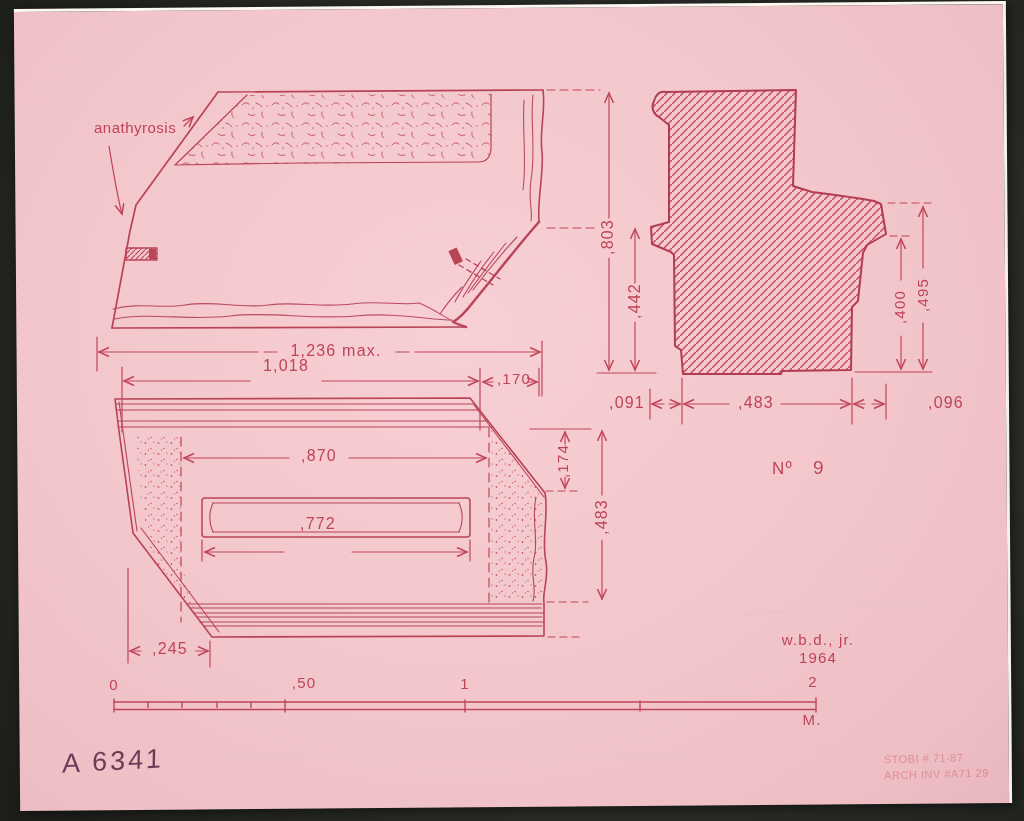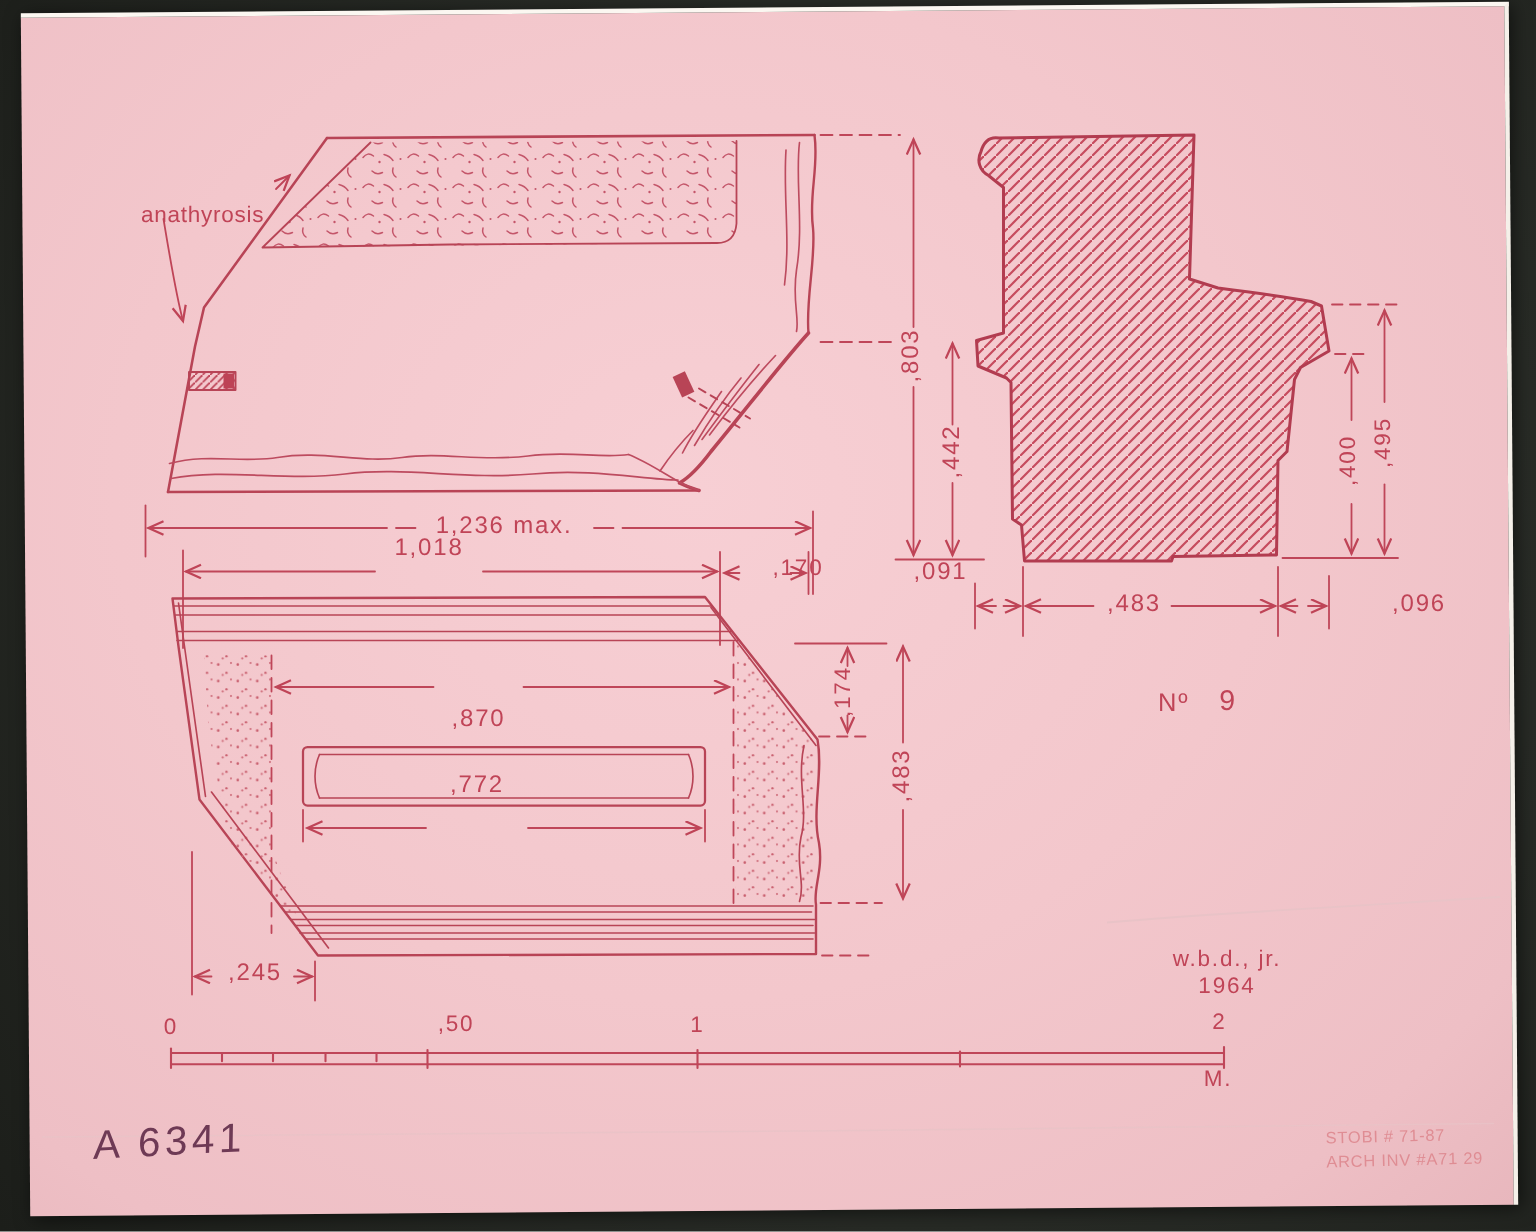--- a/index.html
+++ b/index.html
@@ -218,37 +218,37 @@
     <path d="M285,700 L285,712"></path>
       <path d="M465,700 L465,712"></path>
       <path d="M640,701 L640,711"></path>
     <path d="M148,702 L148,707.5"></path>
       <path d="M182,702 L182,707.5"></path>
     <path d="M217,702 L217,707.5"></path>
       <path d="M251,702 L251,707.5"></path>
   </g>
 </svg>
 
-<div class="lbl small" style="left:94px;top:136px;letter-spacing:.5px">anathyrosis</div>
+<div class="lbl small" style="left:94px;top:120px;letter-spacing:.5px">anathyrosis</div>
 
 <div class="lbl c" style="left:336px;top:343px">1,236 max.</div>
 <div class="lbl c" style="left:286px;top:358px">1,018</div>
-<div class="lbl c small" style="left:532px;top:371px">,170</div>
-
-<div class="lbl c" style="left:319px;top:472px">,870</div>
+<div class="lbl c small" style="left:514px;top:371px">,170</div>
+
+<div class="lbl c" style="left:319px;top:448px">,870</div>
 <div class="lbl c" style="left:318px;top:516px">,772</div>
 <div class="lbl c" style="left:170px;top:641px">,245</div>
 <div class="lbl v small" style="left:562px;top:461px">,174</div>
 <div class="lbl v" style="left:602px;top:517px">,483</div>
 
 <div class="lbl v" style="left:608px;top:237px">,803</div>
 <div class="lbl v" style="left:635px;top:301px">,442</div>
 <div class="lbl v small" style="left:899px;top:307px">,400</div>
 <div class="lbl v small" style="left:922px;top:295px">,495</div>
-<div class="lbl c" style="left:627px;top:374px">,091</div>
+<div class="lbl c" style="left:627px;top:395px">,091</div>
 <div class="lbl c" style="left:756px;top:395px">,483</div>
 <div class="lbl c" style="left:946px;top:395px">,096</div>
 
 <div class="lbl fig" style="left:772px;top:458px">
   <span class="pfx">Nº</span>
   <span class="num">9</span>
 </div>
 
 <div class="lbl c small" style="left:818px;top:632px">w.b.d., jr.</div>
 <div class="lbl c small" style="left:818px;top:650px">1964</div>

